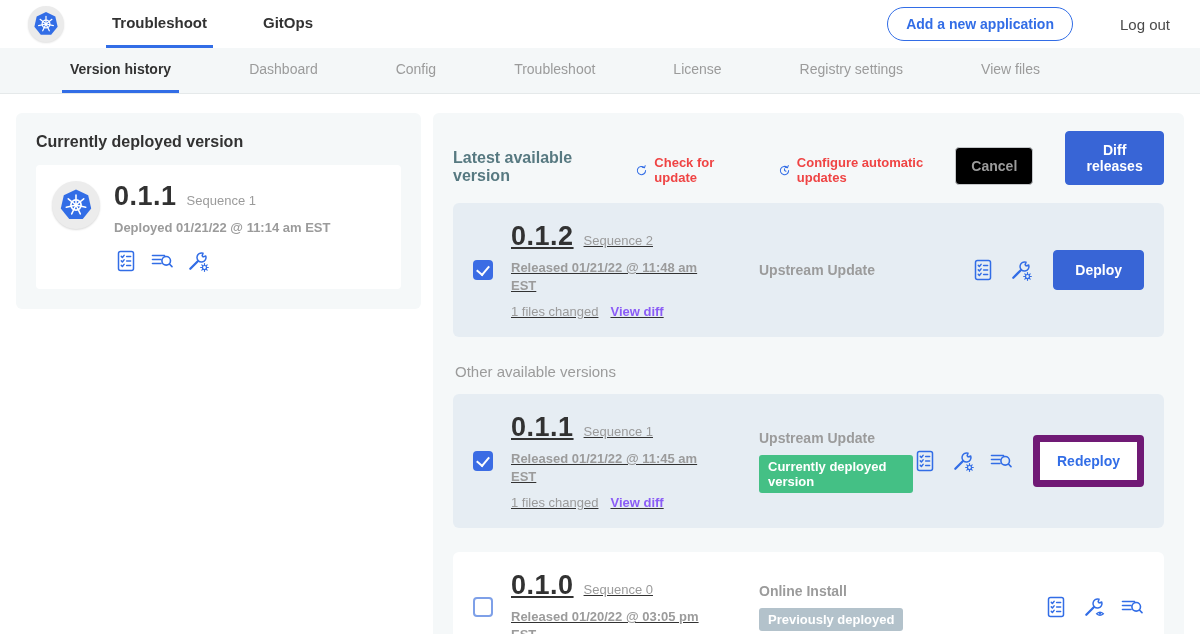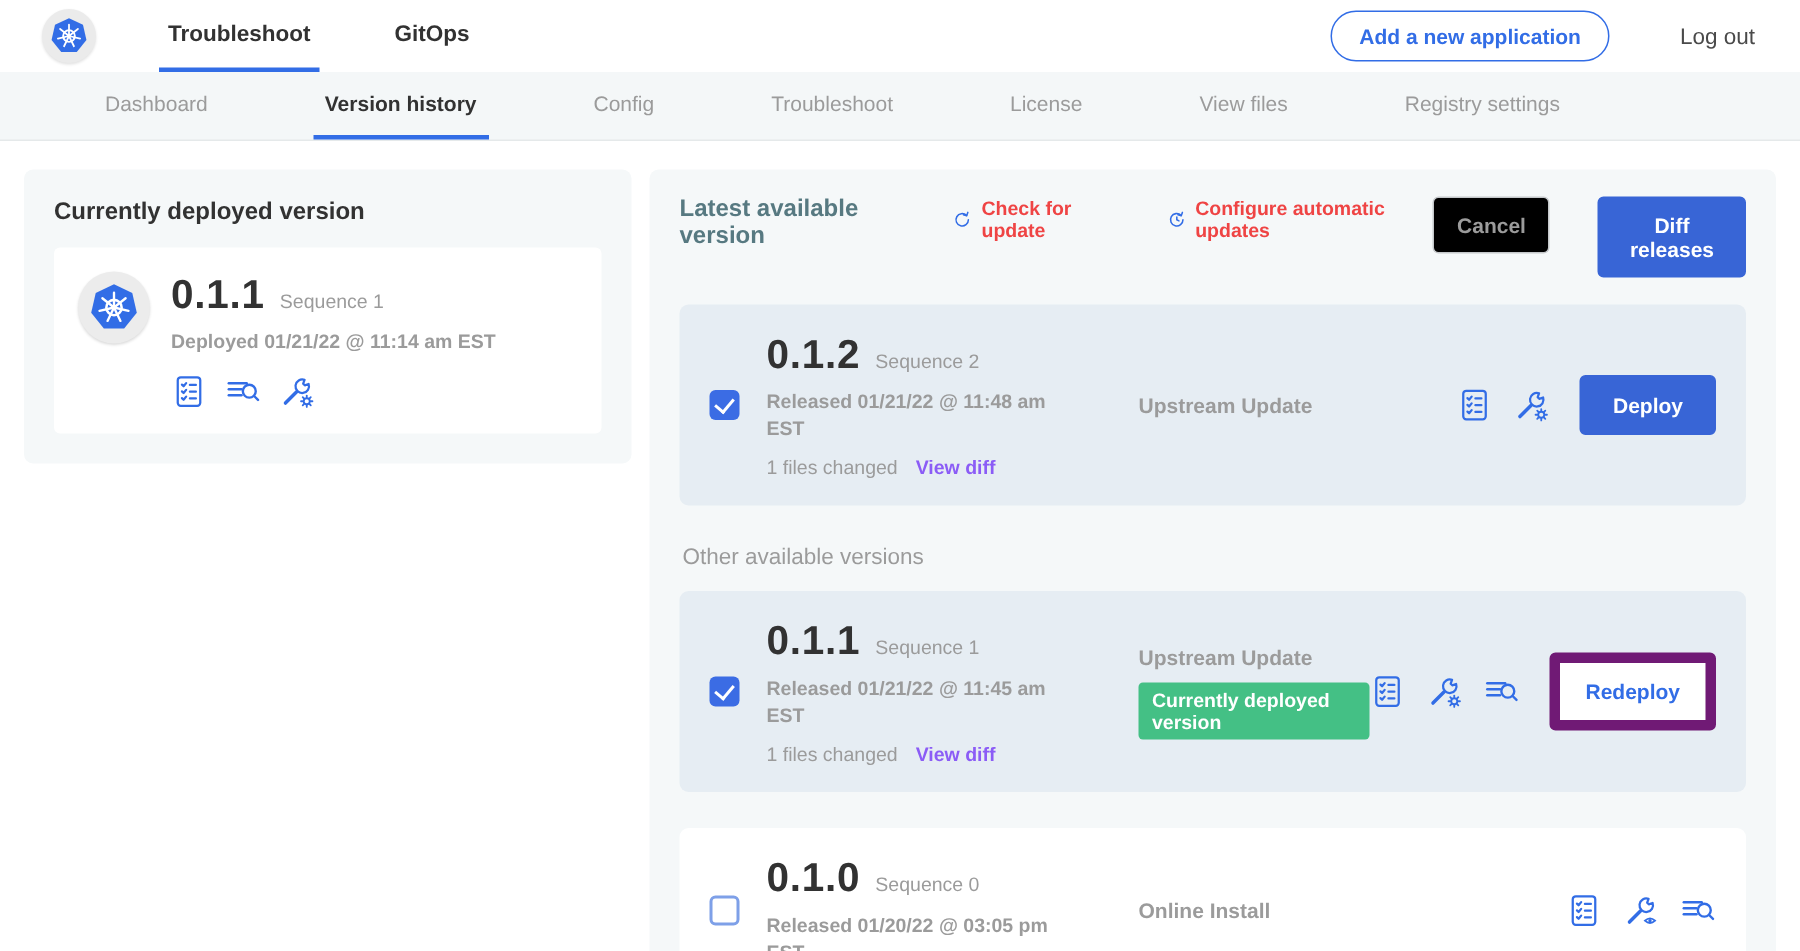--- a/index.html
+++ b/index.html
@@ -42,21 +42,21 @@
     display: flex; align-items: center; justify-content: center;
     box-shadow: 0 1px 2px rgba(0,0,0,.15); flex: none; }
   .version-line { display: flex; align-items: baseline; gap: 10px; }
   .version-number { font-size: 27px; font-weight: 700; color: #323232; letter-spacing: .5px; }
   .sequence-label { font-size: 13px; color: #9b9b9b; }
   .deployed-at { font-size: 13px; color: #9b9b9b; font-weight: 600; margin-top: 7px; }
   .icon-row { display: flex; align-items: center; gap: 12px; margin-top: 12px; }
   .action-icon { width: 24px; height: 24px; color: #326de6; cursor: pointer; flex: none; }
 
   
-  .vh-header { display: flex; align-items: flex-start; gap: 20px; }
+  .vh-header { display: flex; align-items: flex-end; gap: 20px; }
   .vh-title { font-size: 16px; font-weight: 600; color: #577981; }
   .link-action { display: flex; align-items: center; gap: 6px; color: #ef4444;
     font-size: 13px; font-weight: 700; cursor: pointer; margin-left: 22px; }
   .link-action .sm-icon { width: 17px; height: 17px; color: #326de6; }
   .btn { font-family: inherit; font-size: 14px; font-weight: 700; border-radius: 4px; cursor: pointer; }
   .cancel-btn { background: #000000; border: 1px solid #c4c7ca; color: #9b9b9b;
     padding: 10px 15px; margin-left: auto; }
   .diff-btn { background: #3865d6; border: 1px solid #3865d6; color: #fff;
     padding: 10px 16px; margin-left: 12px; }
 
@@ -69,21 +69,21 @@
   .card-gap { margin-bottom: 24px; }
 
   .checkbox { width: 20px; height: 20px; border-radius: 4px; flex: none; margin-right: 18px;
     cursor: pointer; position: relative; }
   .checkbox.checked { background: #3b6ce4; }
   .checkbox.checked::after { content: ""; position: absolute; left: 6px; top: 2.5px;
     width: 6px; height: 10px; border: solid #fff; border-width: 0 2.2px 2.2px 0;
     transform: rotate(40deg); }
   .checkbox.unchecked { background: #fff; border: 2px solid #7ea0e8; }
 
-  .v-info { width: 248px; flex: none; }
+  .v-info { width: 248px; flex: none; text-decoration: underline; }
   .released { font-size: 13px; color: #9b9b9b; font-weight: 700; margin-top: 7px;
     max-width: 200px; line-height: 1.35; }
   .files-row { display: flex; align-items: center; gap: 12px; margin-top: 10px; }
   .files-changed { font-size: 13px; color: #9b9b9b; }
   .view-diff { font-size: 13px; font-weight: 700; color: #8b5cf6; cursor: pointer; }
 
   .source-col { flex: 1; }
   .source-label { font-size: 14px; font-weight: 700; color: #9b9b9b; }
   .badge { display: inline-block; margin-top: 9px; font-size: 13px; font-weight: 700;
     color: #fff; padding: 4px 9px; border-radius: 3px; }
@@ -191,27 +191,27 @@
   <div class="header-tabs">
     <div class="tab active">Troubleshoot</div>
     <div class="tab">GitOps</div>
   </div>
   <div class="header-spacer"></div>
   <button class="add-app-btn">Add a new application</button>
   <div class="logout">Log out</div>
 </div>
 
 <div class="subnav">
+  <div class="subnav-item active">Version history</div>
   <div class="subnav-item">Dashboard</div>
-  <div class="subnav-item active">Version history</div>
   <div class="subnav-item">Config</div>
   <div class="subnav-item">Troubleshoot</div>
   <div class="subnav-item">License</div>
+  <div class="subnav-item">Registry settings</div>
   <div class="subnav-item">View files</div>
-  <div class="subnav-item">Registry settings</div>
 </div>
 
 <div class="main">
 
   <div class="panel left-panel">
     <div class="left-title">Currently deployed version</div>
     <div class="deployed-card">
       <div class="deployed-logo">
         <svg width="34" height="34">
             <use href="#sym-k8s"></use>
@@ -325,20 +325,21 @@
       <div class="checkbox unchecked"></div>
       <div class="v-info">
         <div class="version-line">
           <span class="version-number">0.1.0</span>
           <span class="sequence-label">Sequence 0</span>
         </div>
         <div class="released">Released 01/20/22 @ 03:05 pm EST</div>
       </div>
       <div class="source-col">
         <div class="source-label">Online Install</div>
+        <span class="badge gray">Previously deployed</span>
       </div>
       <div class="card-actions">
         <svg class="action-icon">
             <use href="#sym-checklist"></use>
           </svg>
         <svg class="action-icon">
             <use href="#sym-wrench"></use>
             <use href="#sym-eye"></use>
           </svg>
         <svg class="action-icon">

